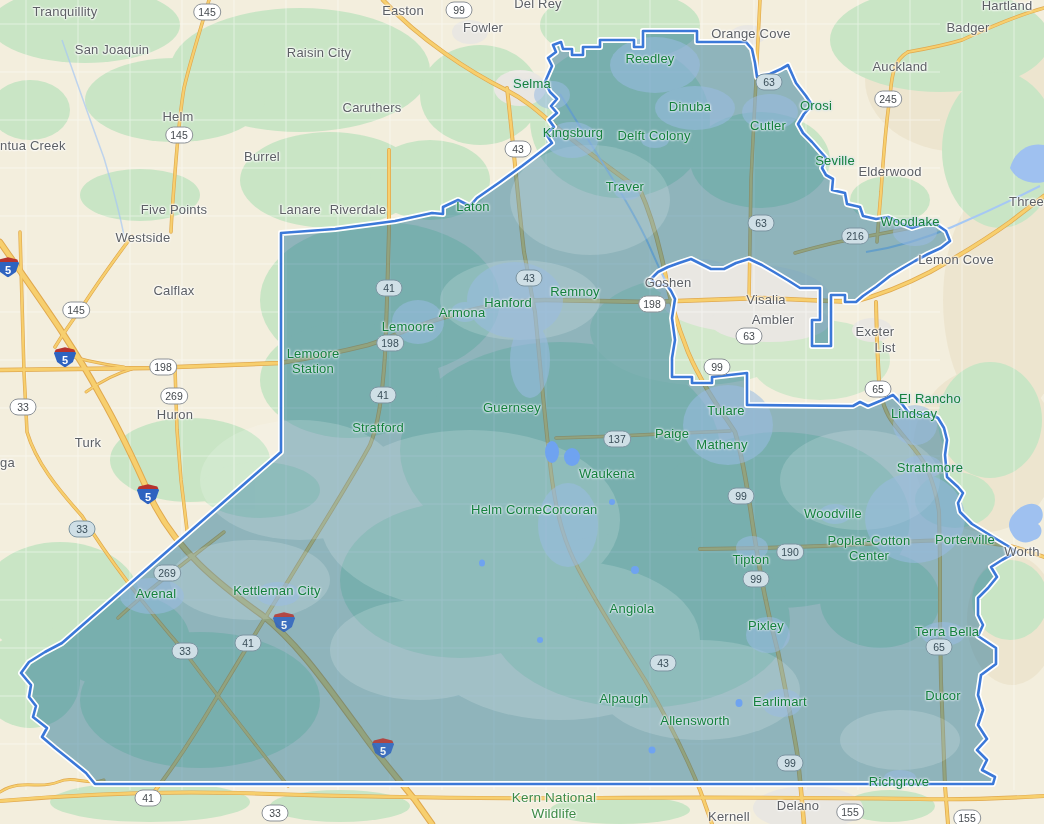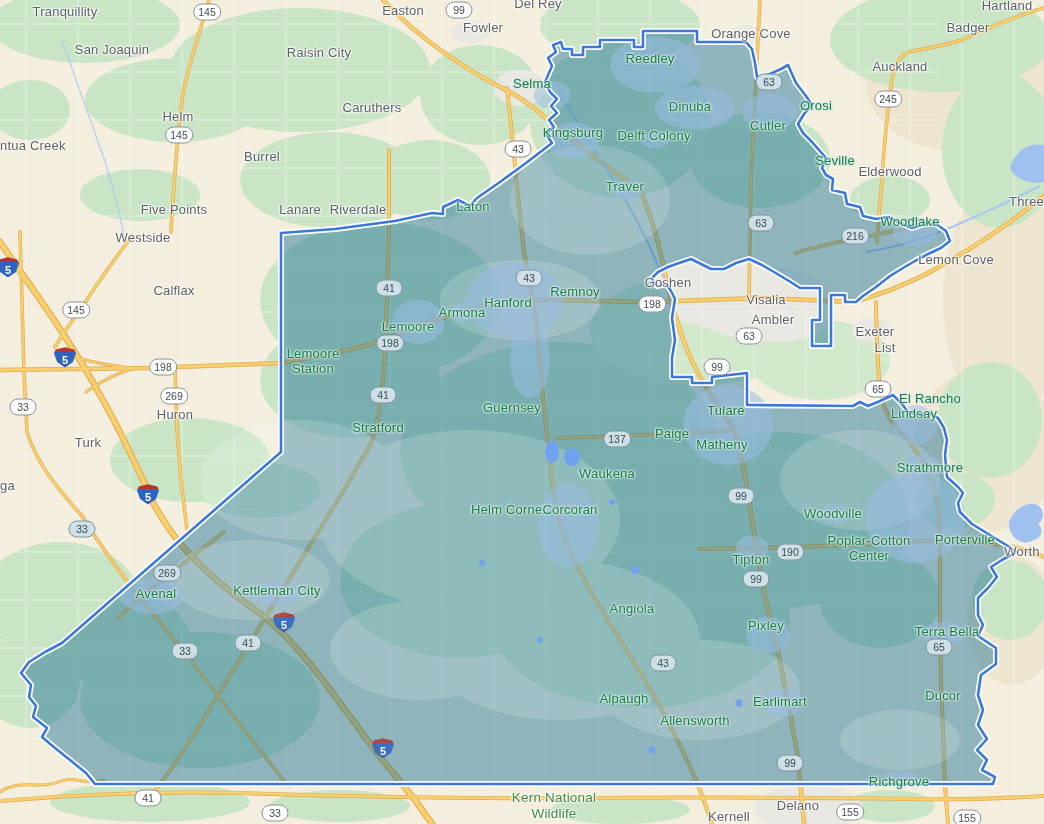--- a/index.html
+++ b/index.html
@@ -258,21 +258,21 @@
       <div class="map-label town" style="left: 178px; top: 117px;">Helm</div>
       <div class="map-label town frag-left" style="left: 0px; top: 146px;">ntua Creek</div>
       <div class="map-label town" style="left: 262px; top: 157px;">Burrel</div>
       <div class="map-label town" style="left: 174px; top: 210px;">Five Points</div>
       <div class="map-label town" style="left: 300px; top: 210px;">Lanare</div>
       <div class="map-label town" style="left: 358px; top: 210px;">Riverdale</div>
       <div class="map-label town" style="left: 143px; top: 238px;">Westside</div>
       <div class="map-label town" style="left: 174px; top: 291px;">Calflax</div>
       <div class="map-label town" style="left: 175px; top: 415px;">Huron</div>
       <div class="map-label town" style="left: 88px; top: 443px;">Turk</div>
-      <div class="map-label town frag-left" style="left: 0px; top: 486px;">ga</div>
+      <div class="map-label town frag-left" style="left: 0px; top: 463px;">ga</div>
       <div class="map-label town" style="left: 751px; top: 34px;">Orange Cove</div>
       <div class="map-label town" style="left: 1007px; top: 6px;">Hartland</div>
       <div class="map-label town" style="left: 968px; top: 28px;">Badger</div>
       <div class="map-label town" style="left: 900px; top: 67px;">Auckland</div>
       <div class="map-label town" style="left: 890px; top: 172px;">Elderwood</div>
       <div class="map-label town" style="left: 956px; top: 260px;">Lemon Cove</div>
       <div class="map-label town frag-right" style="left: 1044px; top: 202px;">Three</div>
       <div class="map-label town" style="left: 668px; top: 283px;">Goshen</div>
       <div class="map-label town" style="left: 766px; top: 300px;">Visalia</div>
       <div class="map-label town" style="left: 773px; top: 320px;">Ambler</div>

